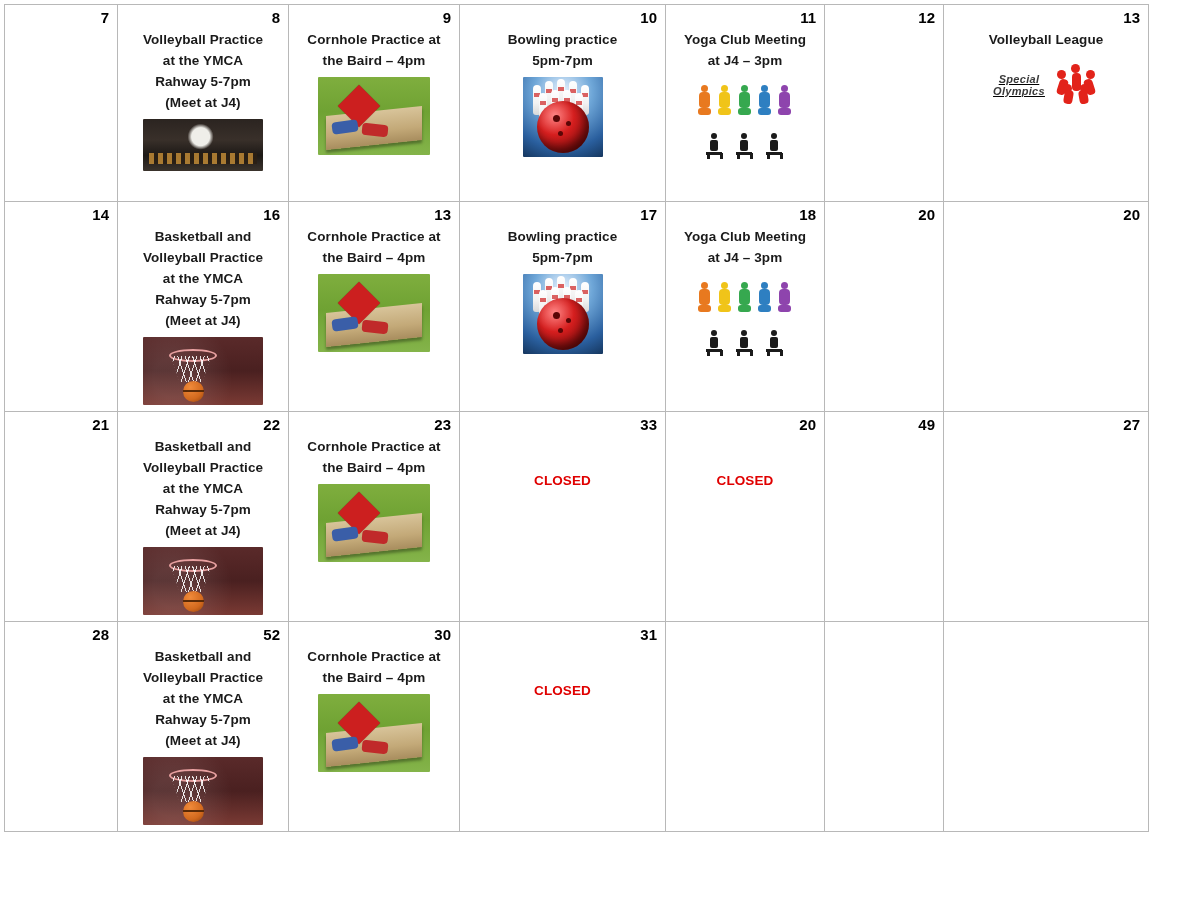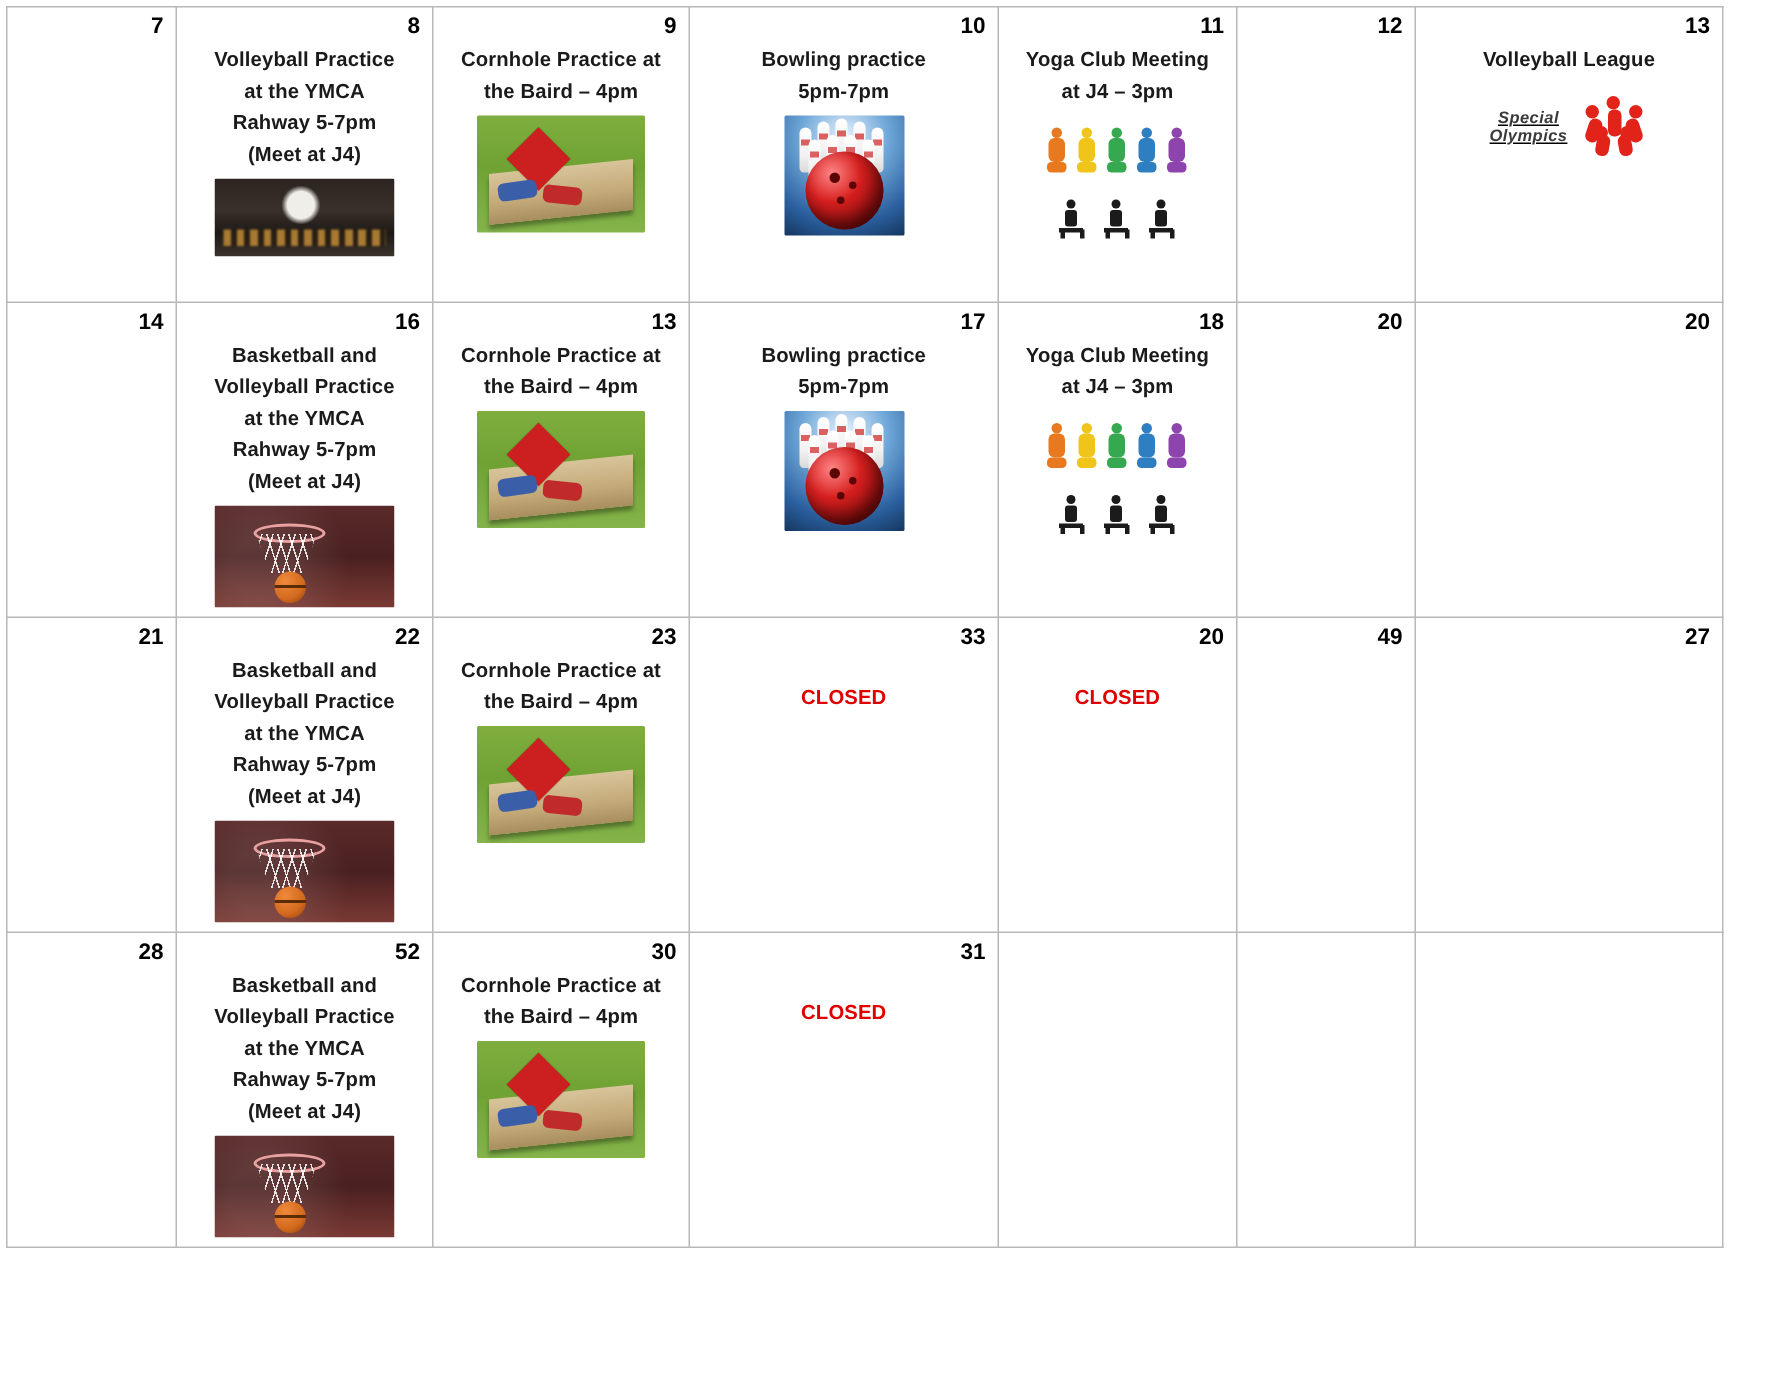--- a/index.html
+++ b/index.html
@@ -42,21 +42,21 @@
   .event-text {
     text-align: center;
     font-size: 13.5px;
     font-weight: bold;
     color: #1a1a1a;
     line-height: 21px;
     letter-spacing: 0.1px;
   }
   .event-text.closed {
     color: #e00000;
-    margin-top: 20px;
+    margin-top: 36px;
   }
   .img-wrap {
     display: flex;
     justify-content: center;
     margin-top: 6px;
     text-decoration: underline;
   }
   
   .thumb {
     position: relative;

